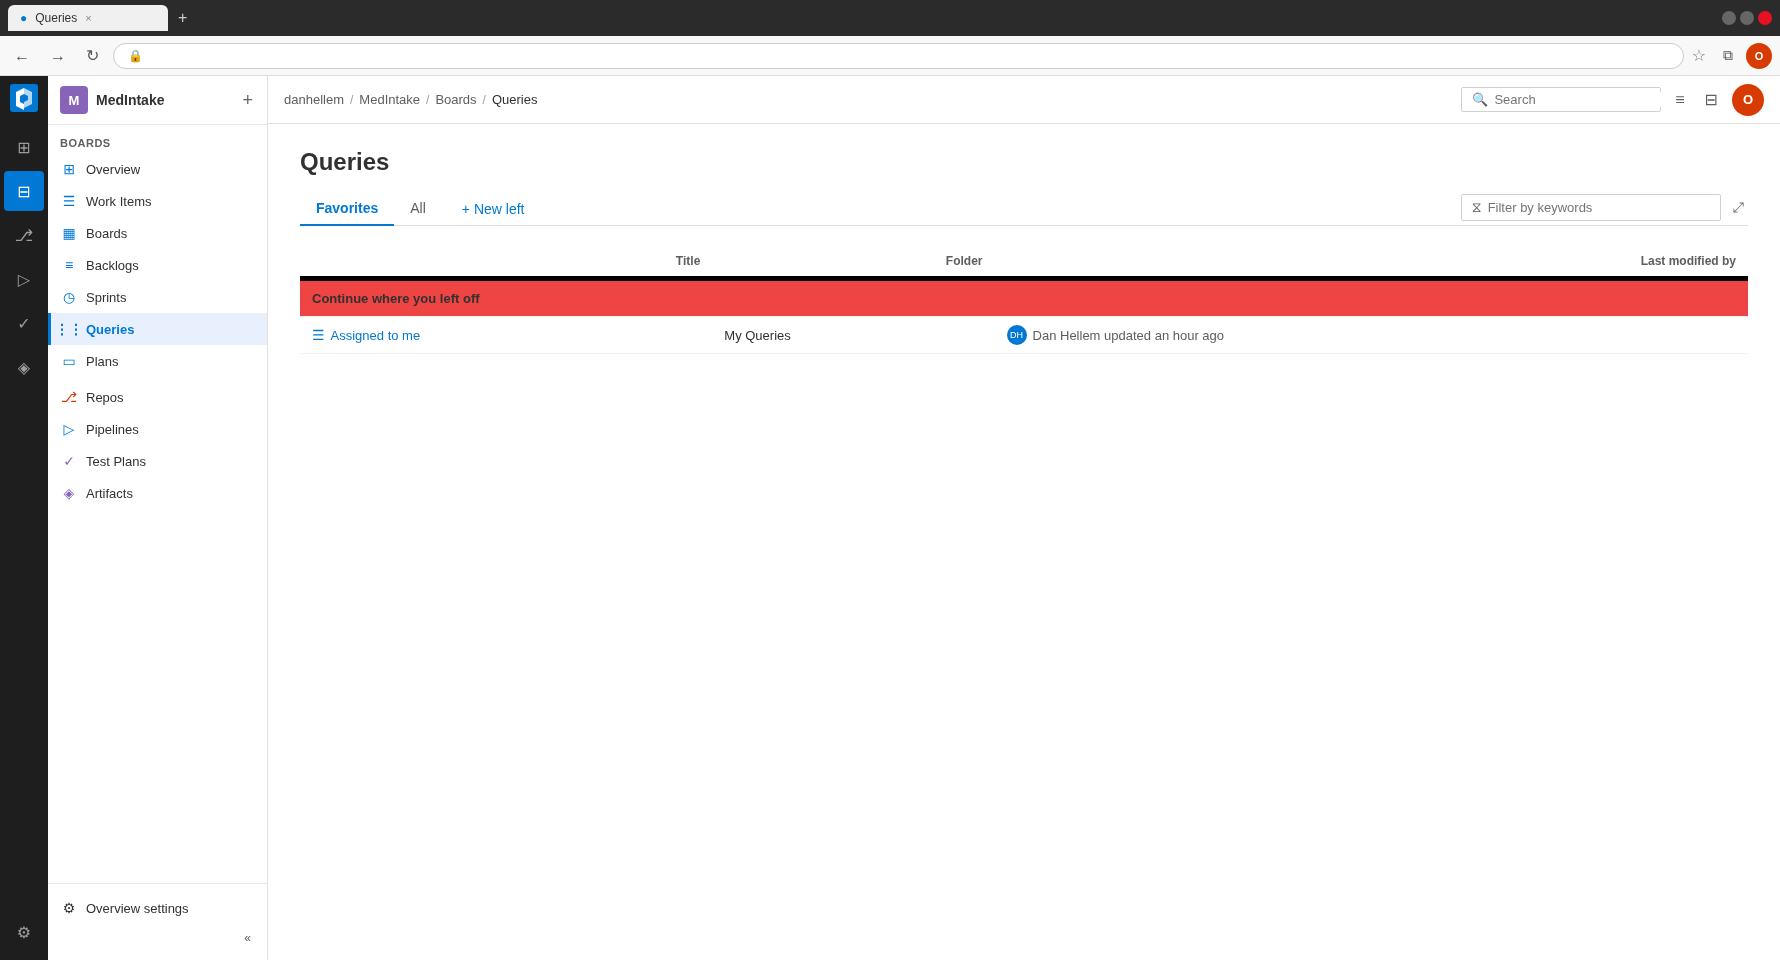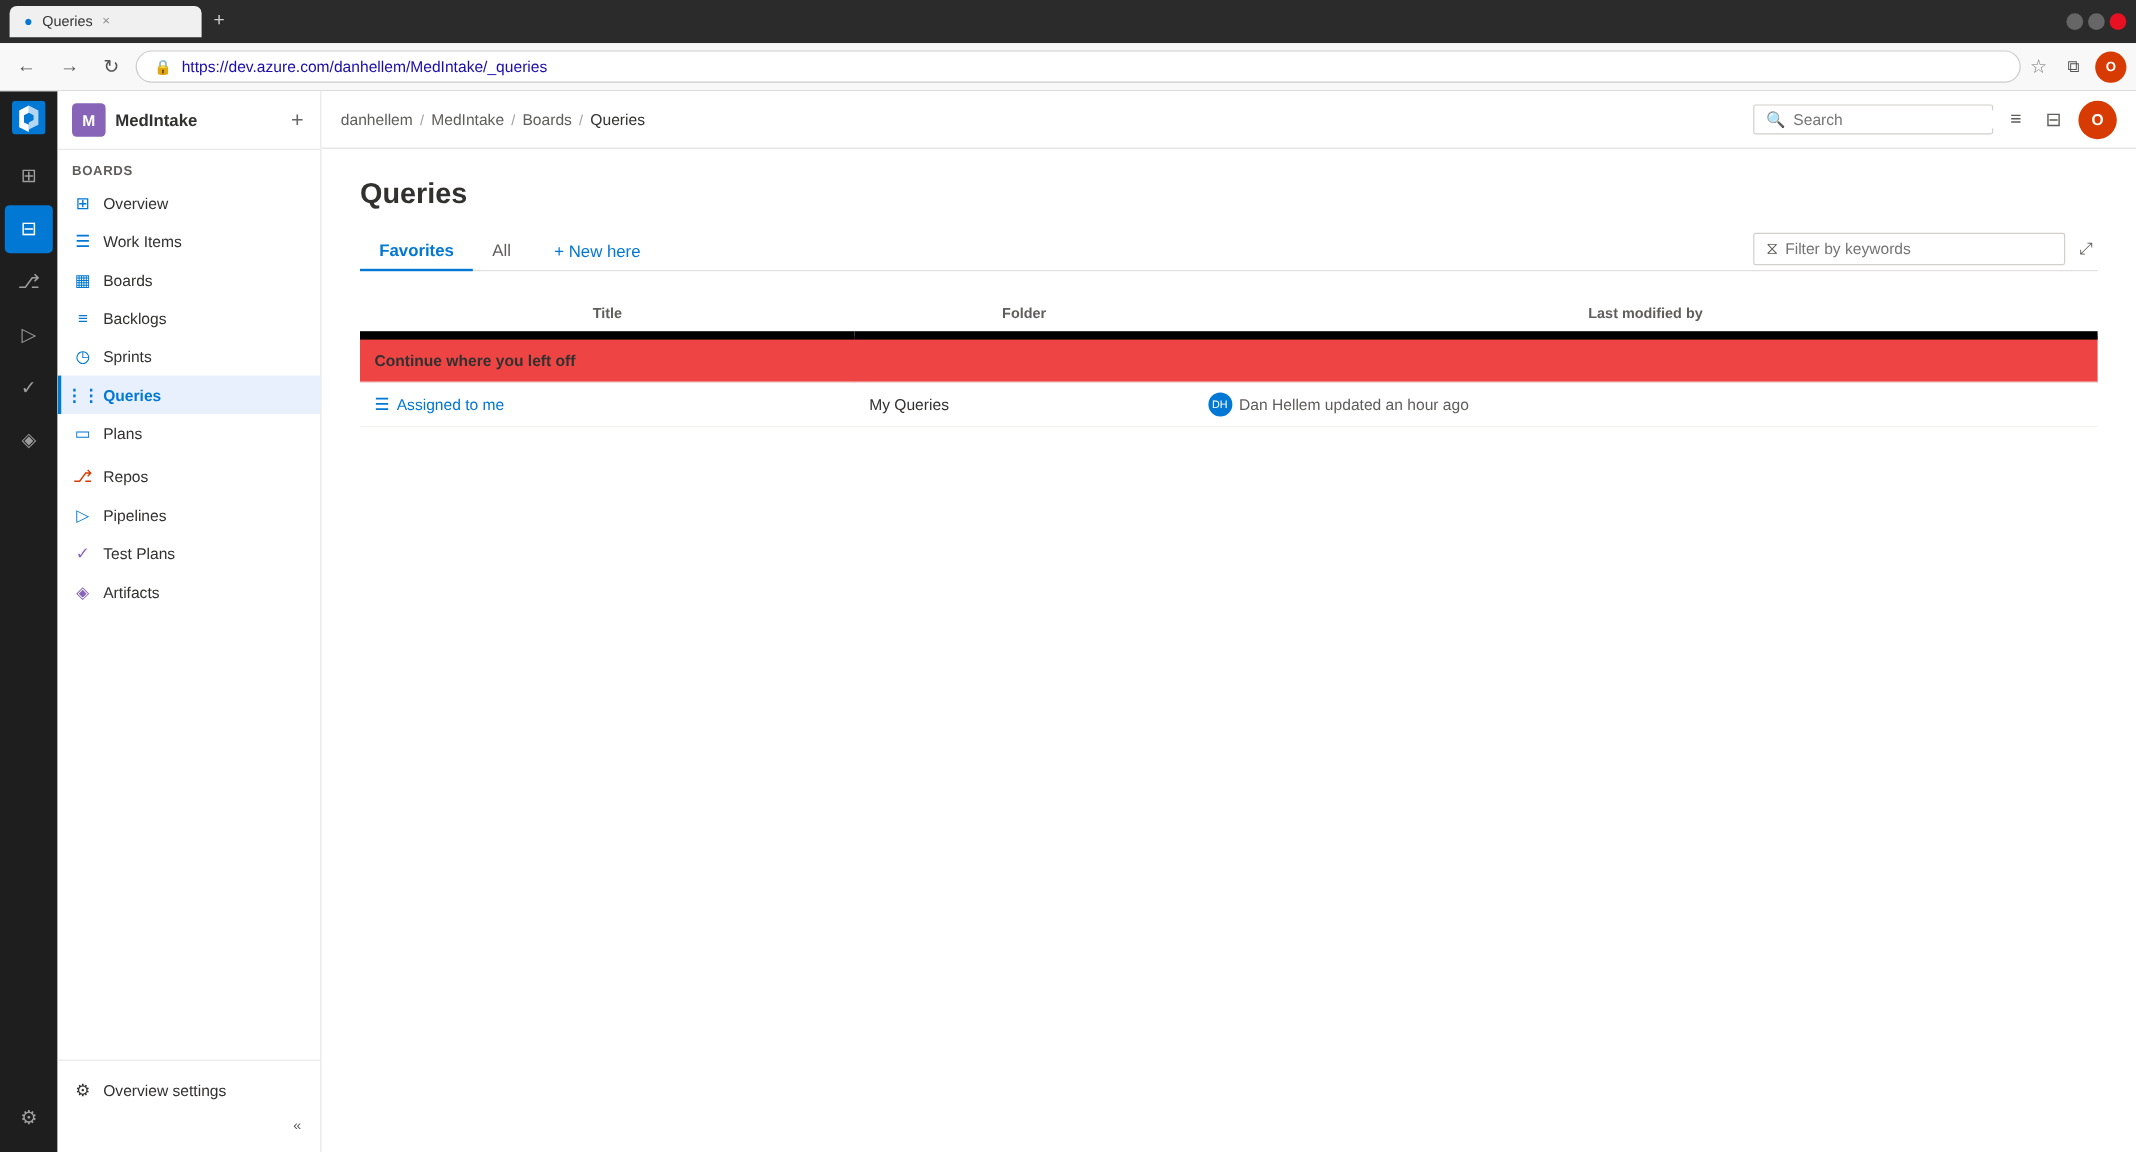--- a/index.html
+++ b/index.html
@@ -266,26 +266,26 @@
       gap: 6px;
       width: 260px;
       background: #fff;
     }
     .filter-input { border: none; outline: none; font-size: 13px; flex: 1; color: #a19f9d; }
     .expand-icon-btn { background: none; border: none; cursor: pointer; color: #605e5c; font-size: 14px; padding: 4px; }
 
     
     .query-table { width: 100%; border-collapse: collapse; }
     .query-table th {
-      text-align: center;
+      text-align: right;
       font-size: 12px;
       font-weight: 600;
       color: #605e5c;
       padding: 8px 12px;
-      border-bottom: 7px solid #000000;
+      border-bottom: 5px solid #000000;
     }
     .query-table td { padding: 8px 12px; border-bottom: 1px solid #f3f2f1; font-size: 13px; color: #323130; }
     .section-row td { padding: 10px 12px; font-weight: 600; font-size: 13px; background: #ef4444; color: #323130; }
     .query-icon { color: #0078d4; margin-right: 6px; font-size: 14px; }
     .query-link { color: #0078d4; cursor: pointer; text-decoration: none; display: flex; align-items: center; }
     .no-favorites { color: #605e5c; font-size: 13px; padding: 12px 12px; }
     .star-icon { color: #f4c842; font-size: 14px; }
     .avatar-small { width: 20px; height: 20px; border-radius: 50%; background: #0078d4; display: inline-flex; align-items: center; justify-content: center; color: white; font-size: 9px; margin-right: 6px; }
     .modified-text { color: #605e5c; font-size: 13px; display: flex; align-items: center; }
   </style>
@@ -307,21 +307,20 @@
     <button class="win-btn" style="background:#e81123;">×</button>
   </div>
 </div>
 
 <div class="address-bar">
   <button class="nav-btn">←</button>
   <button class="nav-btn">→</button>
   <button class="nav-btn">↻</button>
   <div class="url-bar">
     <span class="url-lock">🔒</span>
-    <span class="url-text">https://dev.azure.com/danhellem/MedIntake/_queries</span>
   </div>
   <button class="fav-btn">☆</button>
   <div class="browser-toolbar-icons">
     <button class="toolbar-icon-btn">⧉</button>
     <div class="profile-avatar-small">O</div>
   </div>
 </div>
 
 <div class="app-layout">
 
@@ -438,21 +437,21 @@
       </div>
     </div>
 
     <div class="content-area">
       <h1 class="page-title">Queries</h1>
 
       <div style="display: flex; align-items: flex-end; border-bottom: 1px solid #e0e0e0; margin-bottom: 20px;">
         <div class="tab-strip" style="border-bottom: none; margin-bottom: 0; flex: none;">
           <div class="content-tab active">Favorites</div>
           <div class="content-tab">All</div>
-          <button class="new-query-btn">+ New here</button>
+          <button class="new-query-btn">+ New left</button>
         </div>
         <div style="flex: 1;"></div>
         <div style="display: flex; align-items: center; gap: 8px; padding-bottom: 4px;">
           <div class="filter-bar">
             <span style="color:#605e5c; font-size:14px;">⧖</span>
             <input class="filter-input" type="text" placeholder="Filter by keywords" style="">
           </div>
           <button class="expand-icon-btn">⤢</button>
         </div>
       </div>

